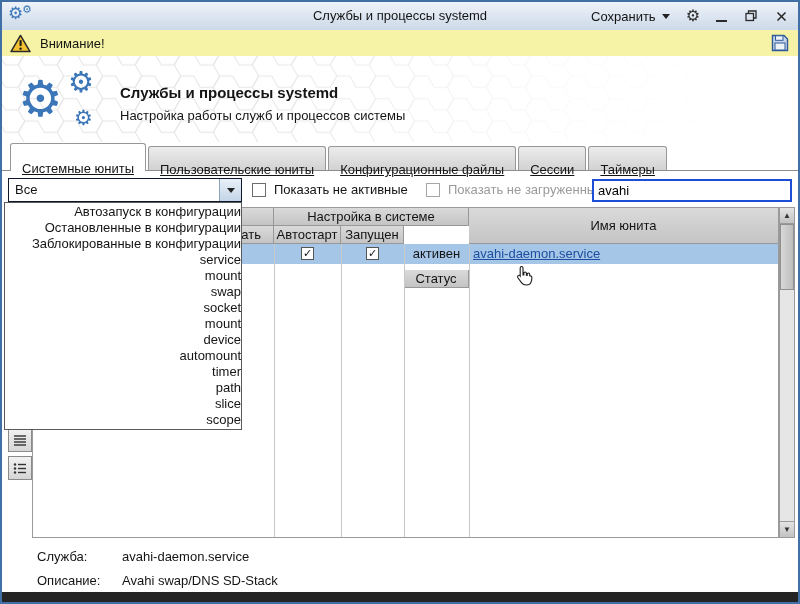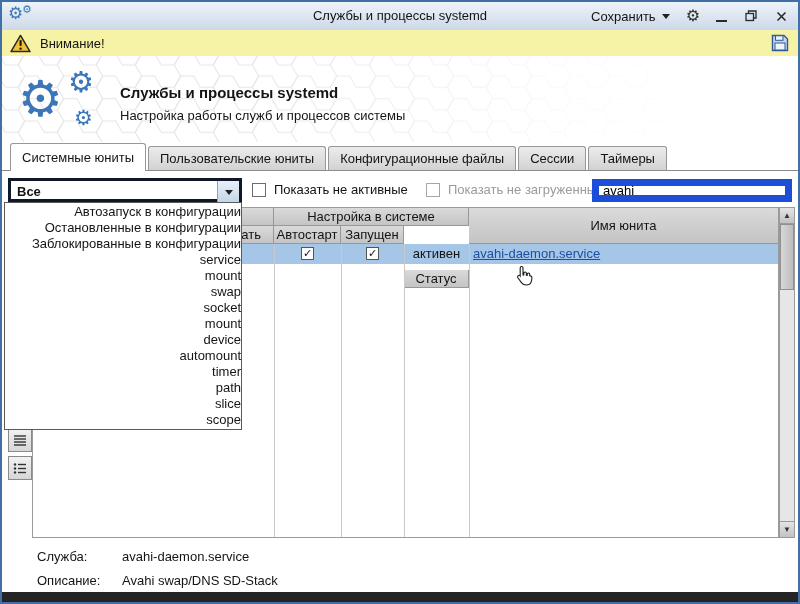--- a/index.html
+++ b/index.html
@@ -35,37 +35,37 @@
   .banner-gears { position:absolute; left:16px; top:16px; width:100px; height:68px; color:#3a76b8; font-family:"DejaVu Sans",sans-serif; }
   .bg1 { position:absolute; left:0; top:2px; font-size:50px; line-height:1; }
   .bg2 { position:absolute; left:50px; top:-4px; font-size:29px; line-height:1; }
   .bg3 { position:absolute; left:56px; top:36px; font-size:21px; line-height:1; }
   .banner-title { position:absolute; left:118px; top:28px; font-size:15px; font-weight:bold; }
   .banner-sub { position:absolute; left:118px; top:52px; font-size:13px; }
   
   .tabbar { position:absolute; left:0; top:140px; width:100%; height:29px; box-sizing:border-box;
     border-bottom:1px solid #8c8c8c; padding-left:8px; display:flex; align-items:flex-end; gap:2px; }
   .tab { box-sizing:border-box; border:1px solid #979797; border-bottom:none; border-radius:3px 3px 0 0;
-    padding:0 11px; background:linear-gradient(#ececec,#d2d2d2); height:24px; line-height:23px; white-space:nowrap; }
+    padding:11px 11px; background:linear-gradient(#ececec,#d2d2d2); height:24px; line-height:23px; white-space:nowrap;text-decoration:underline; }
   .tab.active { background:#fff; height:28px; line-height:27px; margin-bottom:-1px; position:relative; z-index:2; }
   
   .combo { position:absolute; left:6px; top:176px; width:234px; height:24px; box-sizing:border-box;
-    border:3px solid #0f172a; background:#fff;font-weight:bold; }
+    border:1px solid #0f172a; background:#fff; }
   .combo-text { position:absolute; left:6px; top:0; line-height:22px; }
   .combo-btn { position:absolute; right:0; top:0; width:21px; height:22px;
     background:linear-gradient(#e9f0f8,#c3d5e7); border-left:1px solid #8ba3bc;
     display:flex; align-items:center; justify-content:center; }
   .chk { position:absolute; top:181px; width:14px; height:14px; box-sizing:border-box;
     border:1px solid #6d6d6d; background:#fff; }
   .chk.disabled { border-color:#a6a6a6; }
   .chk-label { position:absolute; top:176px; line-height:24px; white-space:nowrap; }
   .chk1 { left:250px; } .chk1-label { left:272px; }
   .chk2 { left:424px; } .chk2-label { left:446px; color:#9b9b9b; }
   .search { position:absolute; left:590px; top:177px; width:200px; height:23px; box-sizing:border-box;
-    border:7px solid #1d4ed8; font:13px "Liberation Sans",sans-serif; padding:0 4px; outline:none; }
+    border:2px solid #1d4ed8; font:13px "Liberation Sans",sans-serif; padding:0 4px; outline:none; }
   
   .dd-list { position:absolute; left:2px; top:200px; width:238px; box-sizing:border-box;
     border:1px solid #5a5a5a; background:#fff; z-index:30; padding:1px 0;text-align:right; }
   .dd-item { height:16px; line-height:16px; padding-left:4px; white-space:nowrap; }
   
   .table { position:absolute; left:30px; top:205px; width:747px; height:331px; box-sizing:border-box;
     border:1px solid #9a9a9a; background:#fff; }
   .th { position:absolute; box-sizing:border-box; background:linear-gradient(#dadada,#c4c4c4);
     border-right:1px solid #989898; border-bottom:1px solid #989898;
     display:flex; align-items:center; justify-content:center; }

